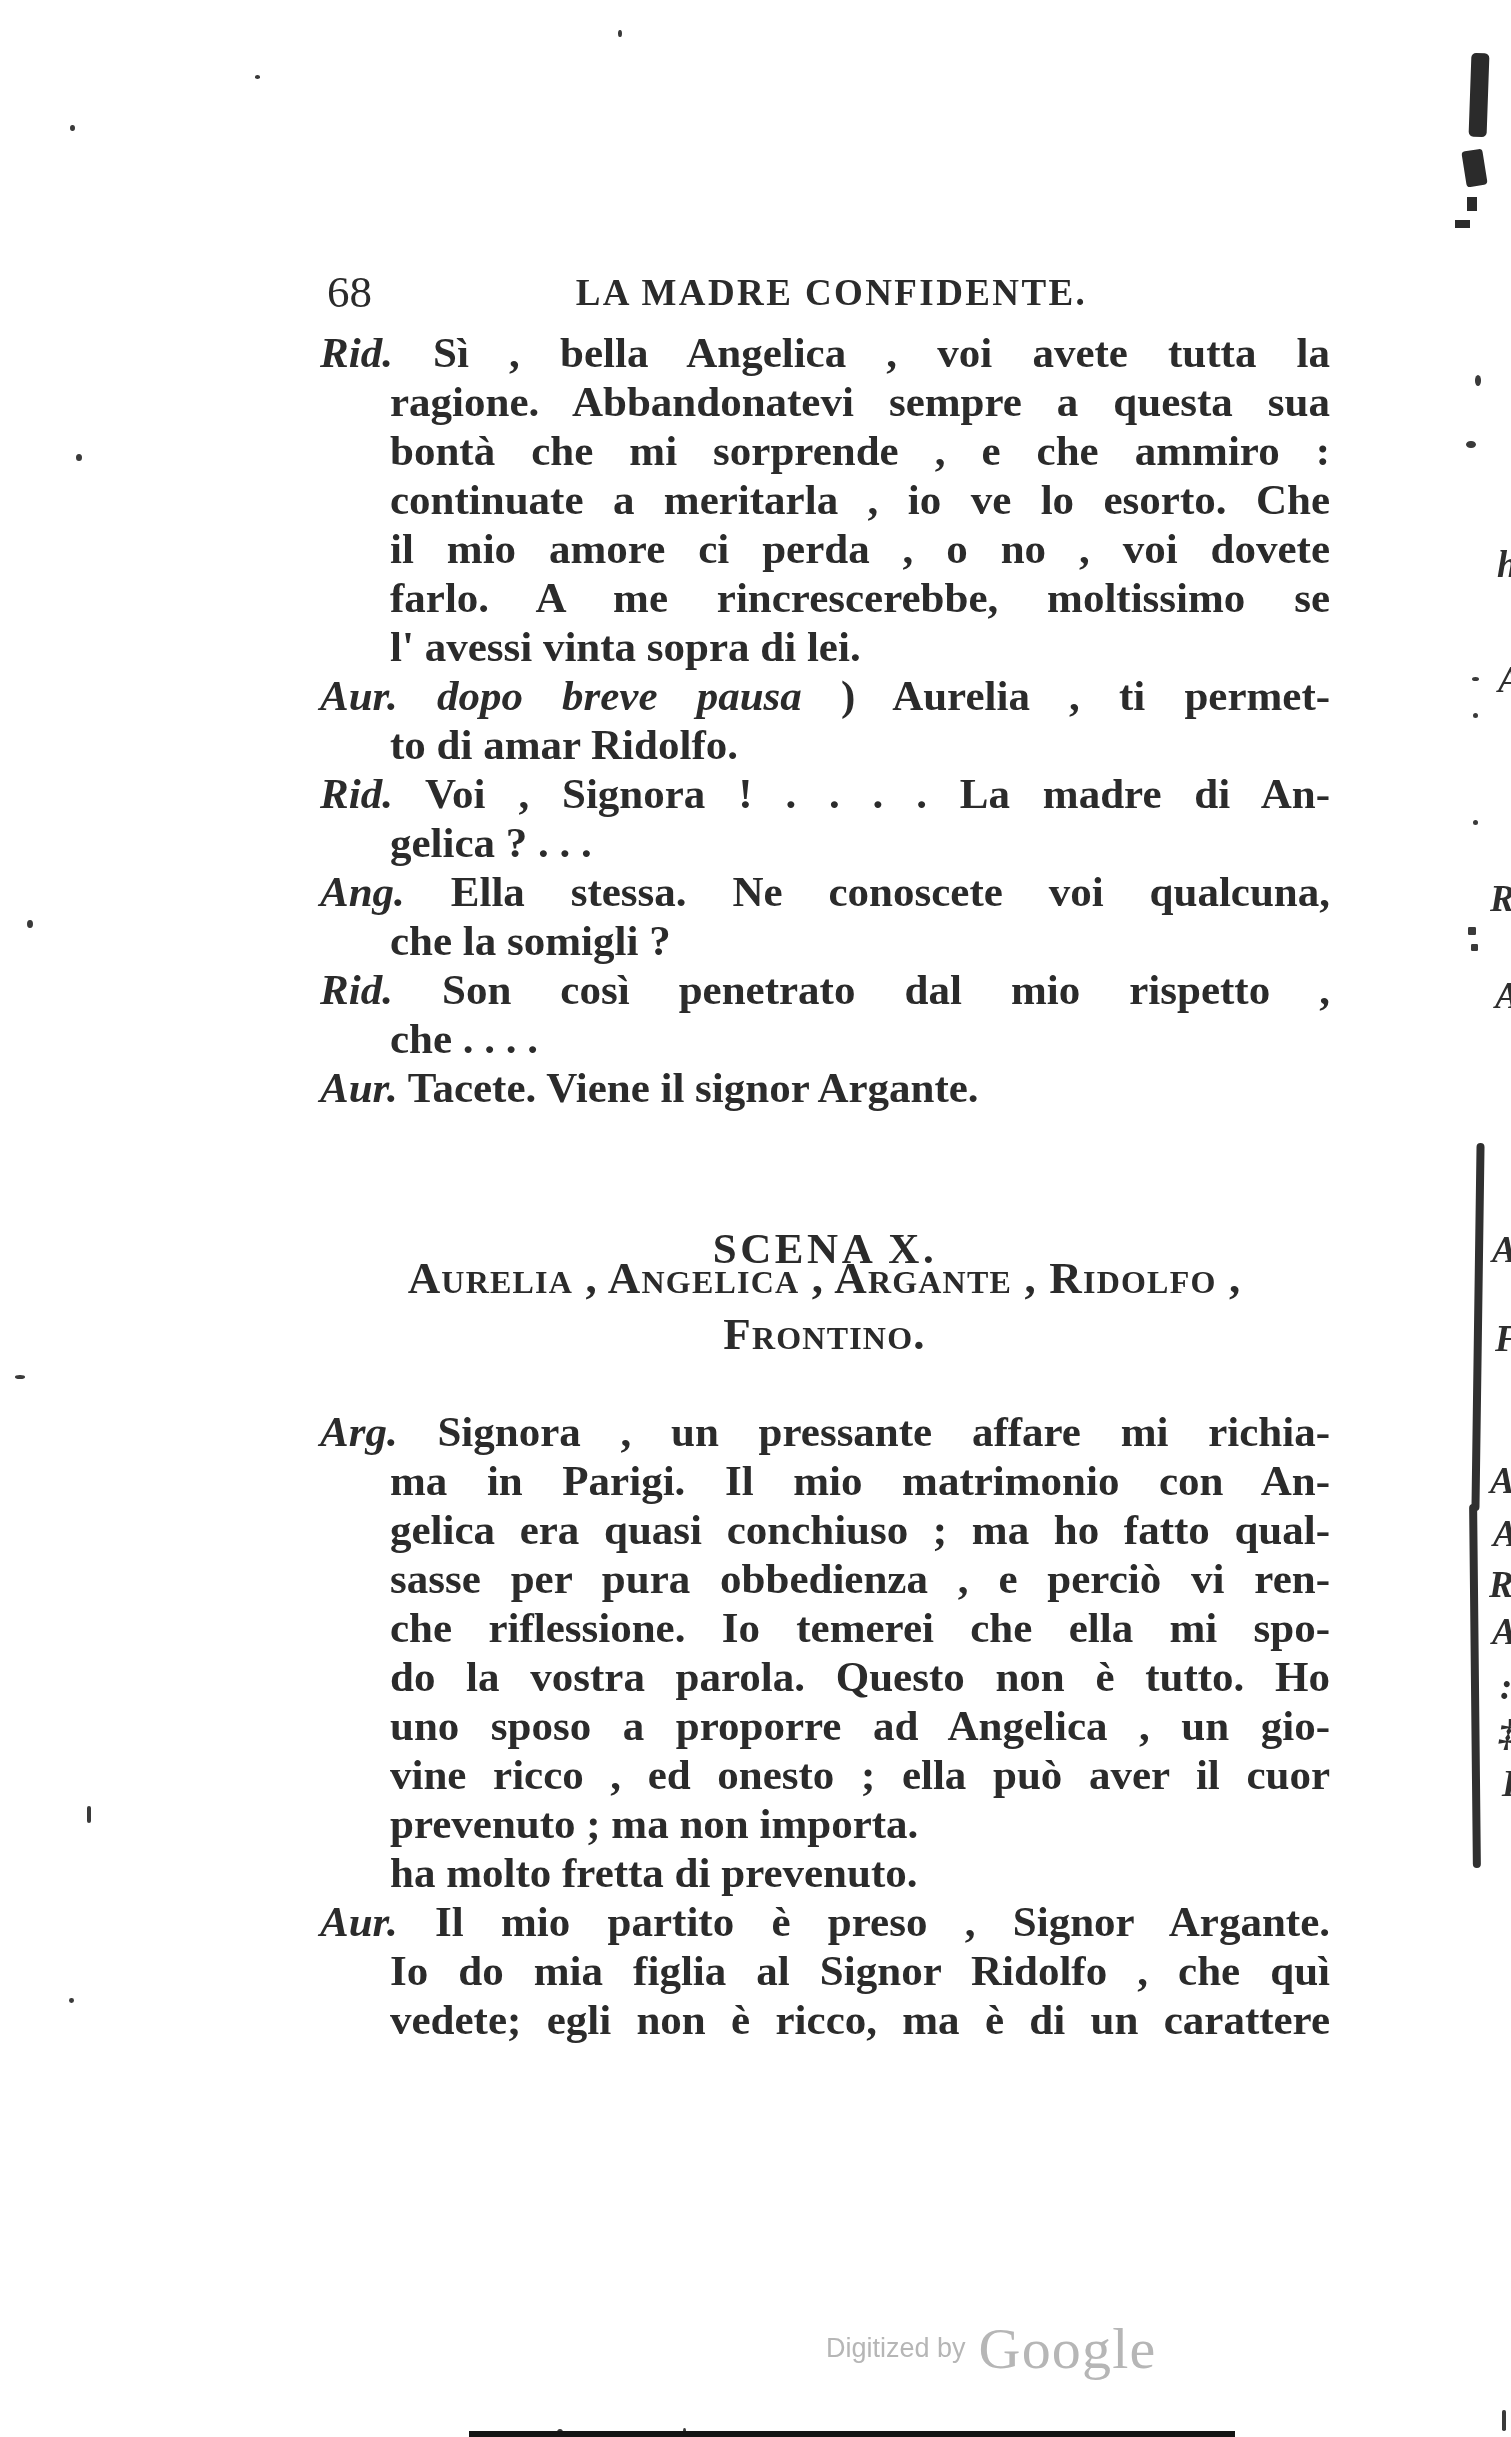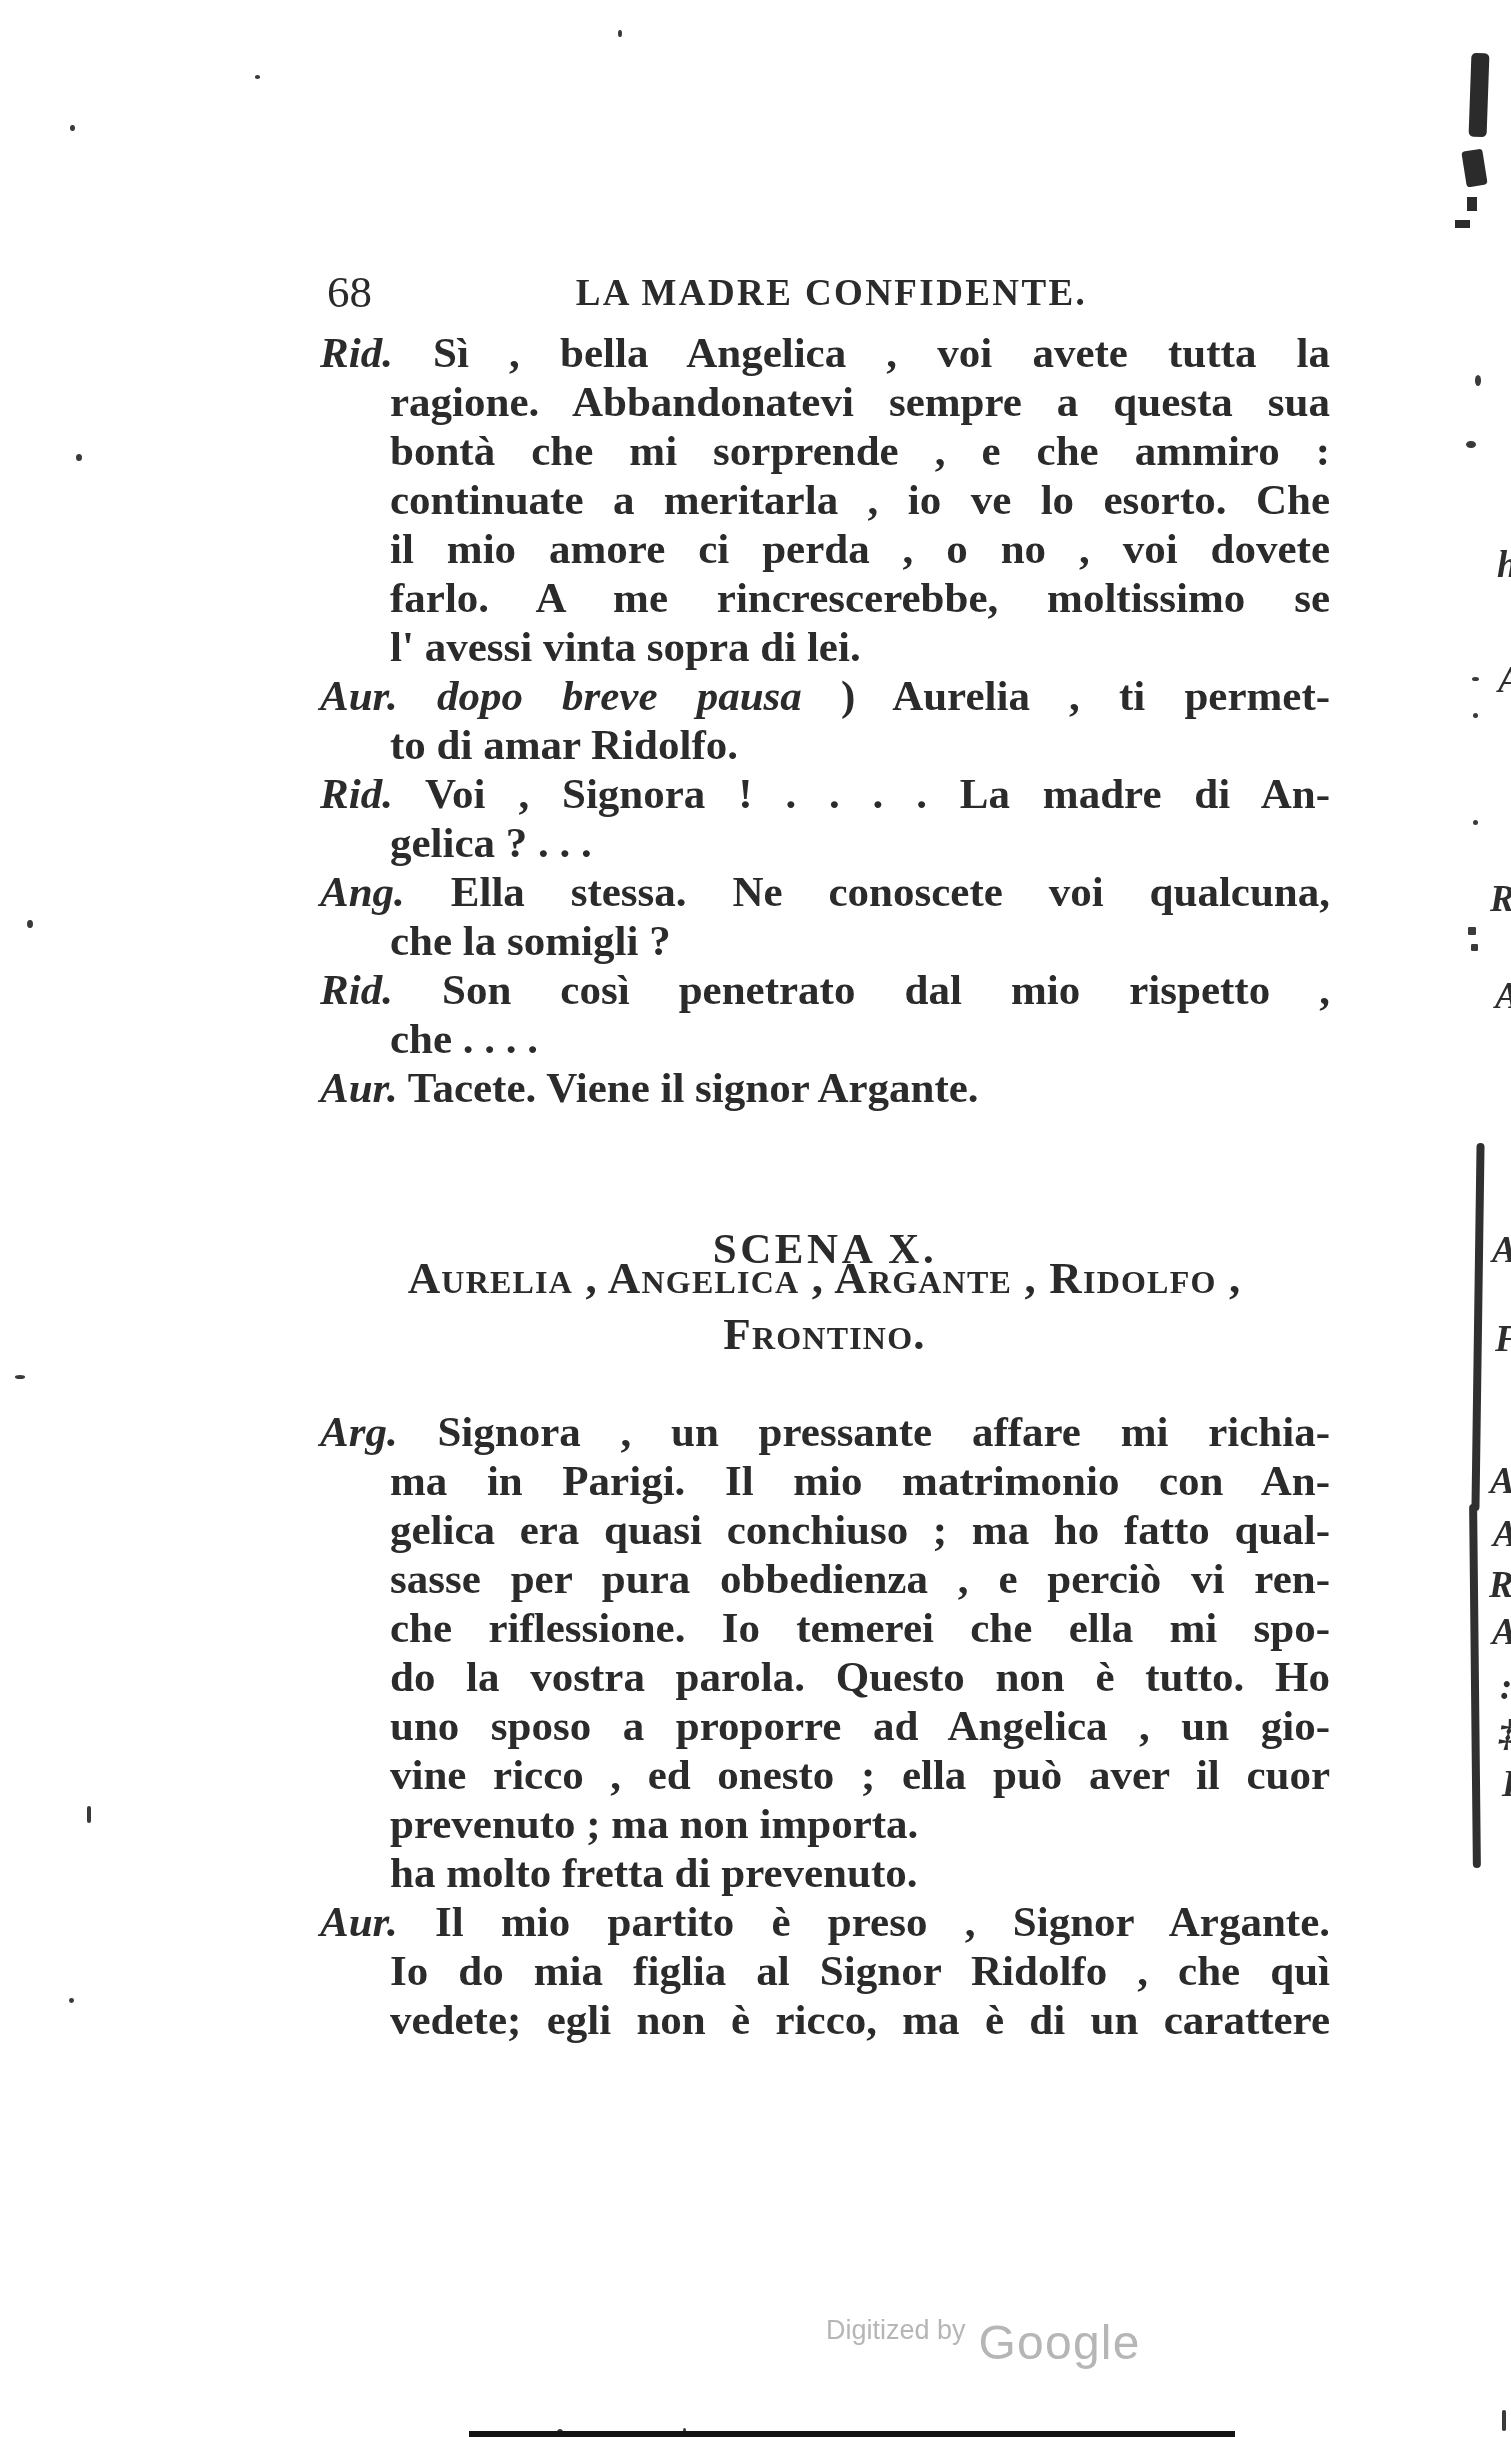--- a/index.html
+++ b/index.html
@@ -26,25 +26,25 @@
   .scene-heading{
     position:absolute;left:320px;top:1224px;width:1010px;text-align:center;
     font-size:43px;font-weight:700;letter-spacing:3.6px;
   }
   .cast{
     position:absolute;left:302px;top:1250px;width:1045px;text-align:center;
     font-size:45px;font-weight:700;font-variant:small-caps;letter-spacing:1.2px;line-height:56px;
   }
   
   .watermark{
-    position:absolute;left:826px;top:2315px;display:flex;align-items:flex-start;
+    position:absolute;left:826px;top:2315px;display:flex;align-items:center;
     color:#b6b6b6;
   }
   .wm-prefix{font-family:"Liberation Sans",sans-serif;font-size:27px;margin-right:13px;}
-  .wm-logo{font-family:Liberation Sans, sans-serif;font-size:48px;letter-spacing:1.2px;}
+  .wm-logo{font-family:Liberation Serif, serif;font-size:58px;letter-spacing:1.2px;}
   
   .art{position:absolute;background:#2b2b2b;}
   .blob1{left:1470px;top:53px;width:18px;height:84px;border-radius:4.8px;transform:rotate(2deg);}
   .blob2{left:1464px;top:150px;width:21.4px;height:36px;border-radius:3.6px;transform:rotate(-9deg);}
   .blob3{left:1467px;top:197px;width:9.5px;height:14.3px;}
   .blob4{left:1455px;top:220px;width:15.4px;height:8.3px;}
   .st1{left:1474px;top:1143px;width:7.7px;height:368px;background:#303030;border-radius:4.2px;transform:rotate(0.8deg);}
   .st2{left:1471px;top:1504px;width:7.7px;height:364px;background:#303030;border-radius:4.2px;transform:rotate(-0.6deg);}
   .frag{
     position:absolute;font-family:"Liberation Serif",serif;font-weight:700;font-style:italic;

